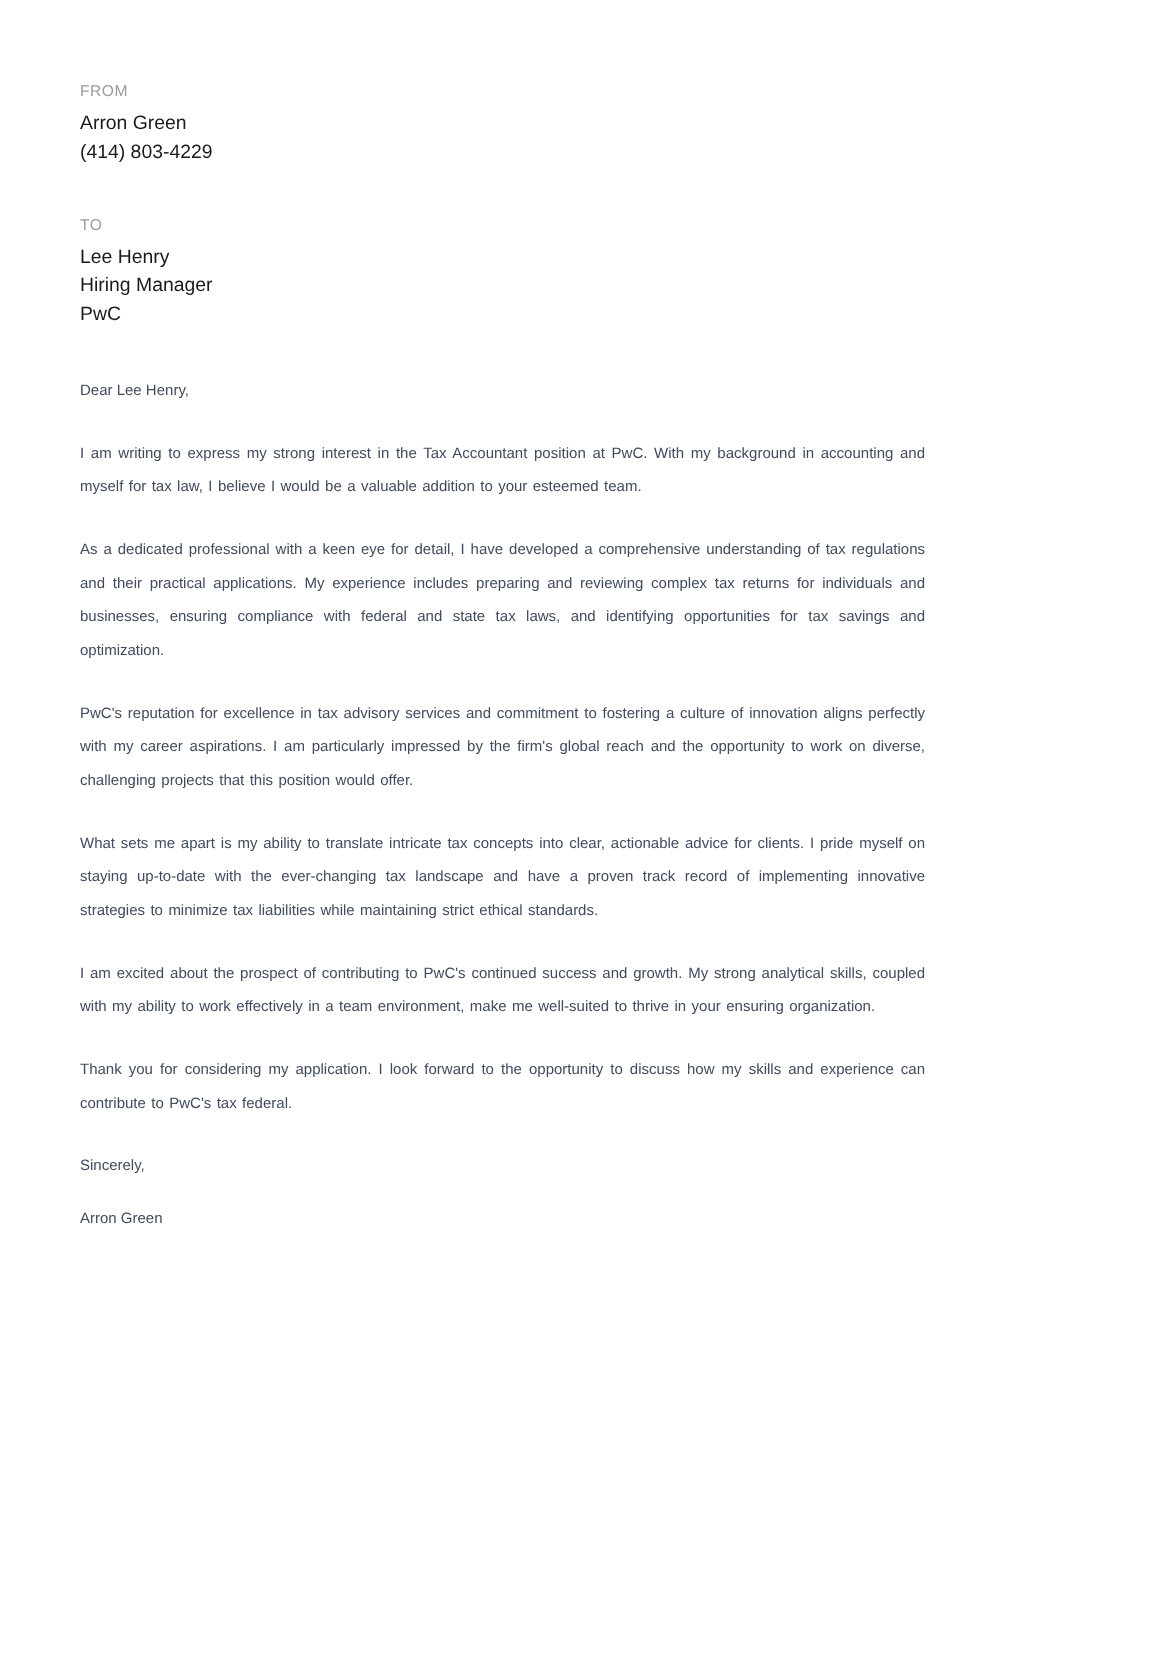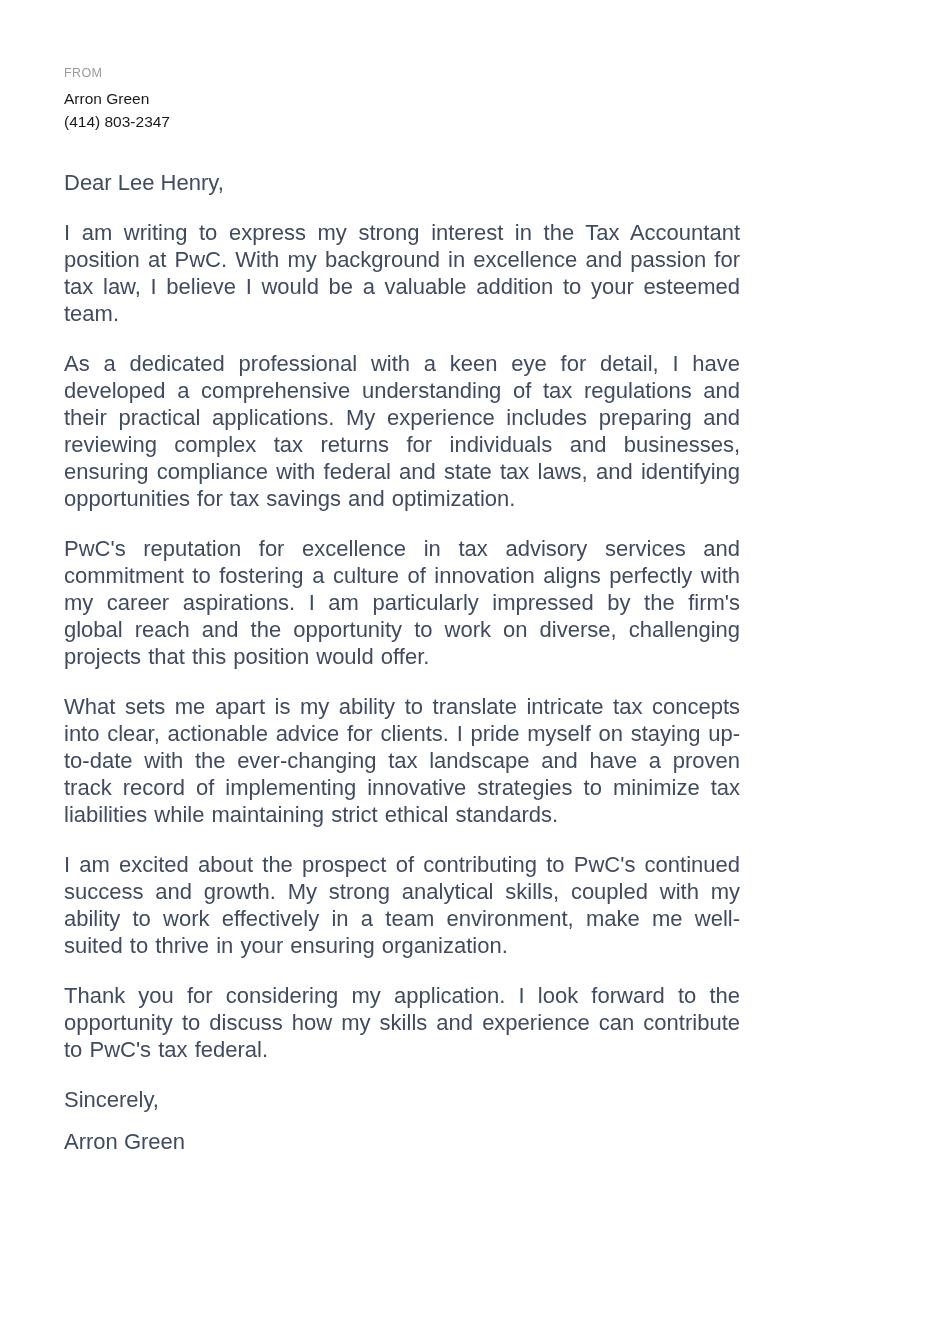--- a/index.html
+++ b/index.html
@@ -25,21 +25,21 @@
   }
   .contact-line {
     font-size: 15.5px;
     line-height: 23px;
     color: #1a1a1a;
   }
   .to-block { margin-top: 40px; }
   .letter-body {
     margin-top: 36px;
     color: #404b5e;
-    font-size: 22px;
+    font-size: 12px;
     line-height: 27px;
   }
   .letter-body p {
     margin: 0 0 23px 0;
     text-align: justify;
     word-spacing: 1px;
   }
   .letter-body p.salutation,
   .letter-body p.closing,
   .letter-body p.signature {
@@ -51,28 +51,34 @@
 </style>
 </head>
 <body>
 
 <div class="page">
 
   <header>
     <div class="from-block">
       <div class="contact-label">FROM</div>
       <div class="contact-line">Arron Green</div>
-      <div class="contact-line">(414) 803-2347</div>
+      <div class="contact-line">(414) 803-4229</div>
     </div>
 
+    <div class="to-block">
+      <div class="contact-label">TO</div>
+      <div class="contact-line">Lee Henry</div>
+      <div class="contact-line">Hiring Manager</div>
+      <div class="contact-line">PwC</div>
+    </div>
   </header>
 
   <main class="letter-body">
     <p class="salutation">Dear Lee Henry,</p>
-    <p>I am writing to express my strong interest in the Tax Accountant position at PwC. With my background in excellence and passion for tax law, I believe I would be a valuable addition to your esteemed team.</p>
+    <p>I am writing to express my strong interest in the Tax Accountant position at PwC. With my background in accounting and myself for tax law, I believe I would be a valuable addition to your esteemed team.</p>
     <p>As a dedicated professional with a keen eye for detail, I have developed a comprehensive understanding of tax regulations and their practical applications. My experience includes preparing and reviewing complex tax returns for individuals and businesses, ensuring compliance with federal and state tax laws, and identifying opportunities for tax savings and optimization.</p>
     <p>PwC's reputation for excellence in tax advisory services and commitment to fostering a culture of innovation aligns perfectly with my career aspirations. I am particularly impressed by the firm's global reach and the opportunity to work on diverse, challenging projects that this position would offer.</p>
     <p>What sets me apart is my ability to translate intricate tax concepts into clear, actionable advice for clients. I pride myself on staying up-to-date with the ever-changing tax landscape and have a proven track record of implementing innovative strategies to minimize tax liabilities while maintaining strict ethical standards.</p>
     <p>I am excited about the prospect of contributing to PwC's continued success and growth. My strong analytical skills, coupled with my ability to work effectively in a team environment, make me well-suited to thrive in your ensuring organization.</p>
     <p>Thank you for considering my application. I look forward to the opportunity to discuss how my skills and experience can contribute to PwC's tax federal.</p>
     <p class="closing">Sincerely,</p>
     <p class="signature">Arron Green</p>
   </main>
 
 </div>

